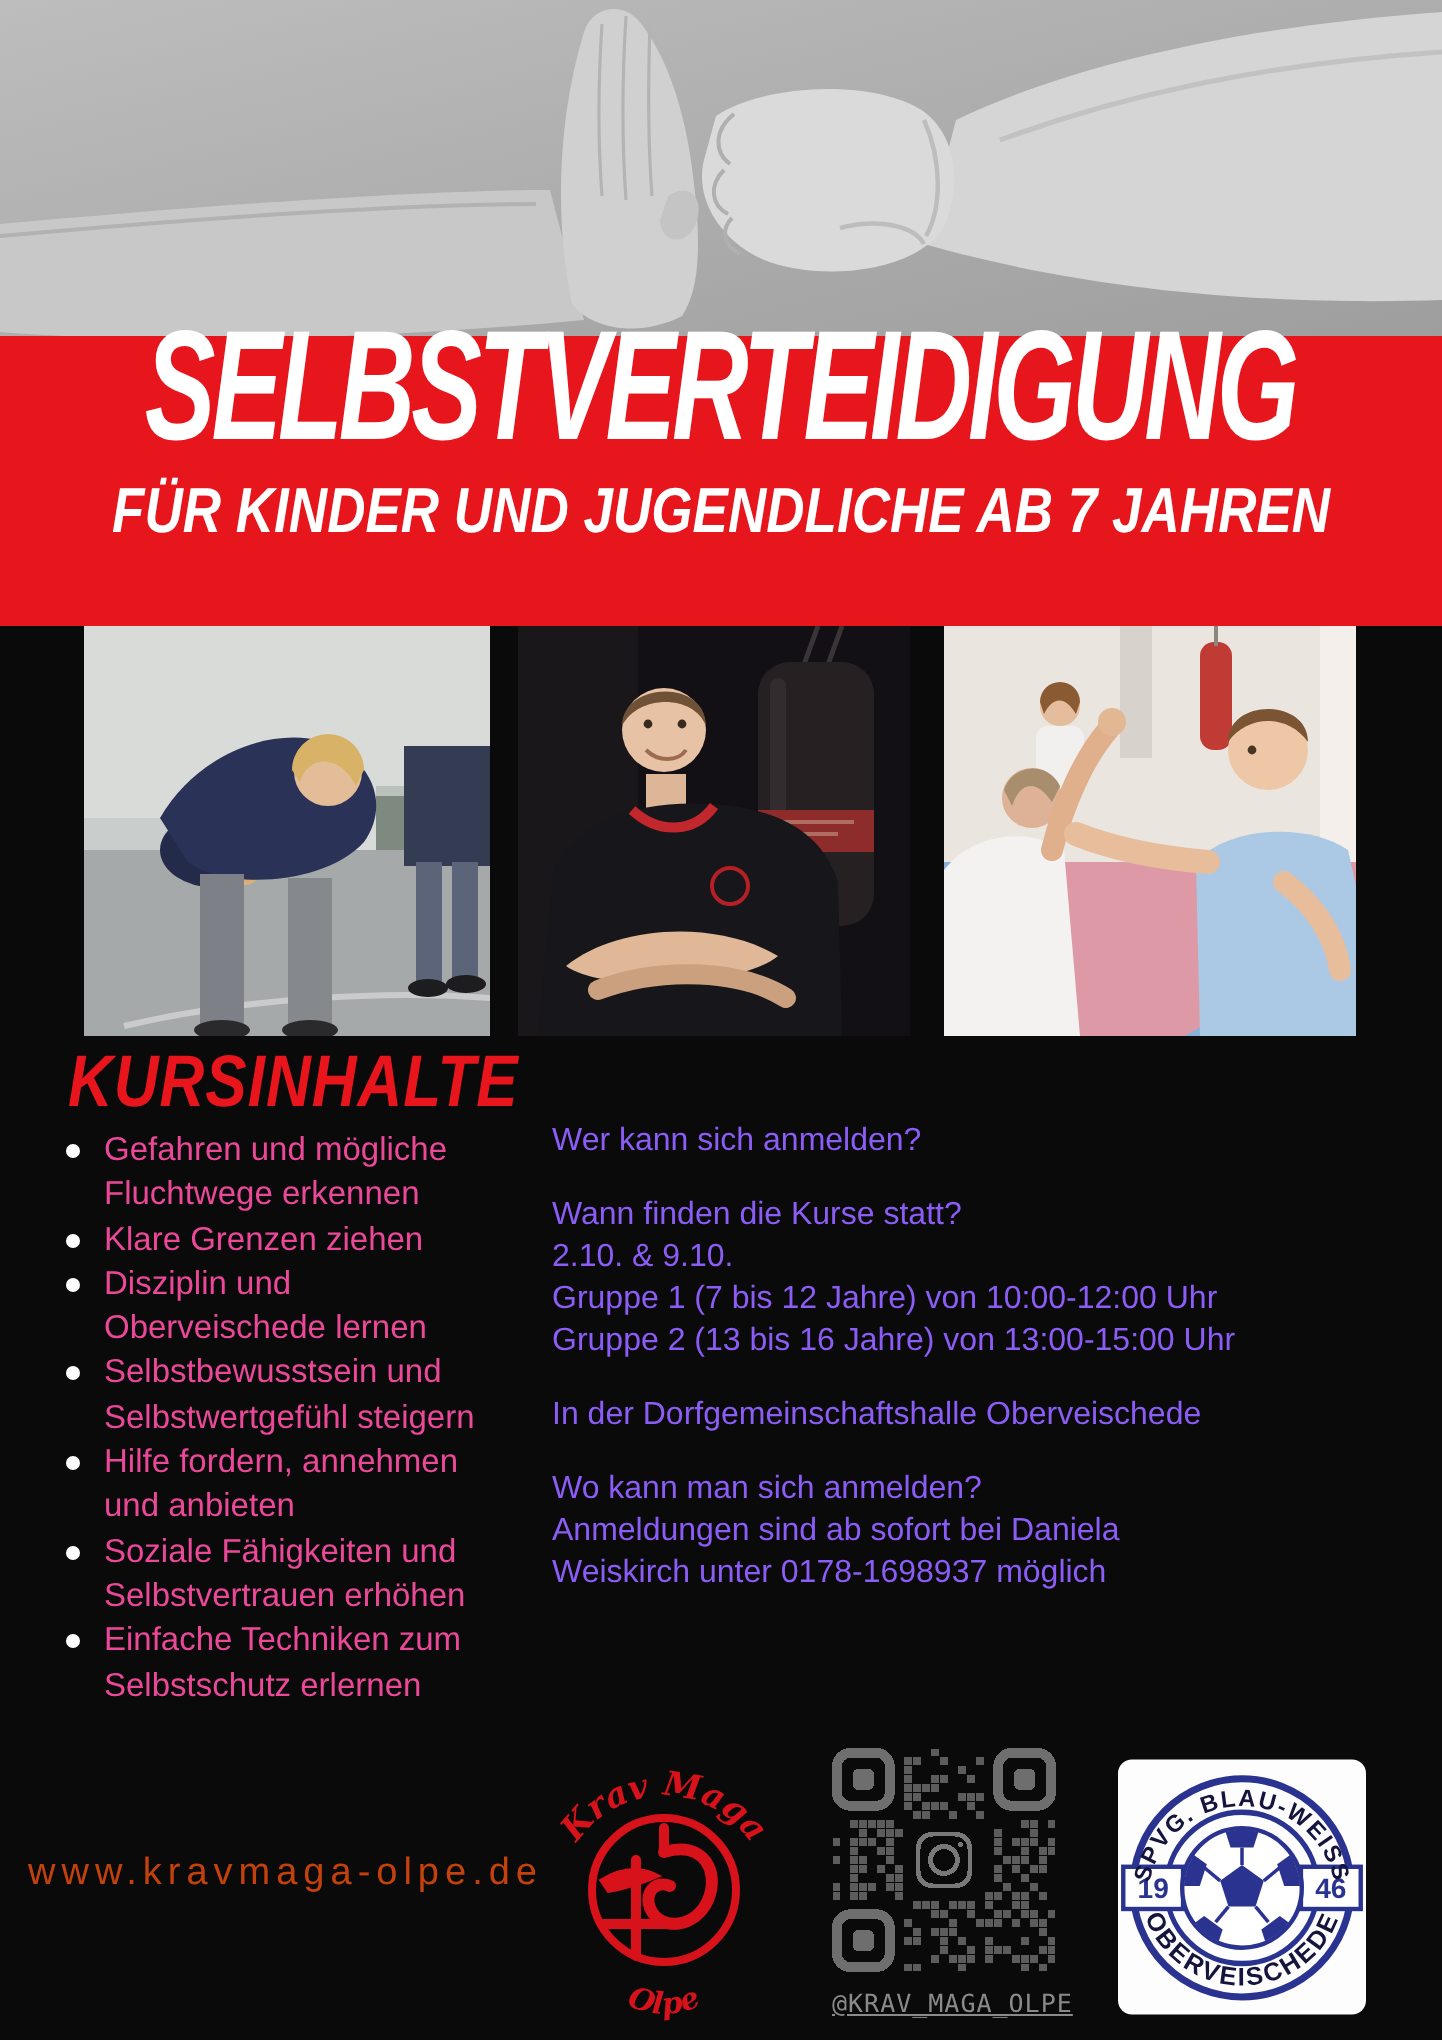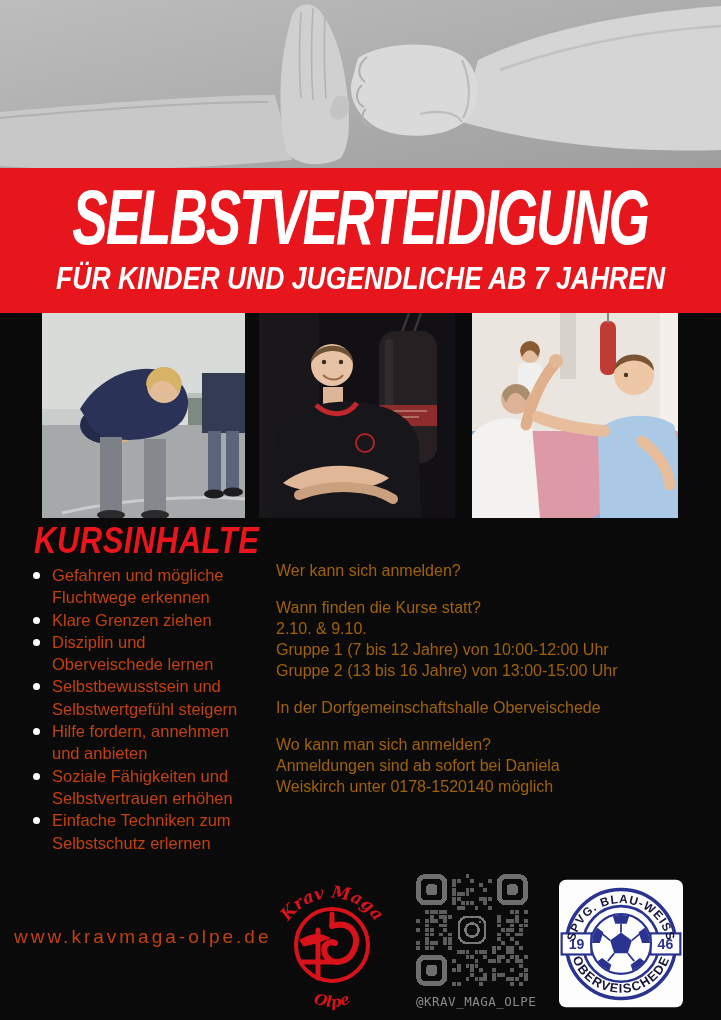--- a/index.html
+++ b/index.html
@@ -10,21 +10,21 @@
   }
   .abs{position:absolute;}
 
   
   .hero{top:0;left:0;width:721px;height:168px;}
   .hero svg{display:block;width:100%;height:100%;}
 
   
   .banner{
     top:168px;left:0;width:721px;height:145px;background:#e7151c;
-    display:flex;flex-direction:column;align-items:center;justify-content:center;
+    display:flex;flex-direction:column;align-items:center;justify-content:flex-start;
   }
   .headline{
     display:inline-block;color:#ffffff;font-weight:bold;font-style:italic;
     font-size:52px;letter-spacing:-2px;line-height:1;white-space:nowrap;
     transform:scale(1.02,1.5);transform-origin:center;
   }
   .subheadline{
     display:inline-block;color:#ffffff;font-weight:bold;font-style:italic;
     font-size:26px;letter-spacing:0;line-height:1;white-space:nowrap;
     margin-top:22px;transform:scale(1.02,1.22);transform-origin:center;
@@ -39,44 +39,44 @@
   .photo3{left:472px;width:206px;}
 
   
   .kurs-heading{
     left:34px;top:520px;color:#e8151c;font-weight:bold;font-style:italic;
     font-size:31px;letter-spacing:.5px;white-space:nowrap;
     transform:scale(1,1.18);transform-origin:left top;
   }
   .bullets{
     left:28px;top:564px;width:228px;margin:0;padding:0;list-style:none;
-    color:#c2410c;font-size:16.5px;line-height:22.3px;
+    color:#ec4899;font-size:16.5px;line-height:22.3px;
   }
   .bullets li{position:relative;padding-left:24px;margin:0;}
   .bullets li::before{
     content:"";position:absolute;left:5px;top:8px;width:7px;height:7px;
     border-radius:50%;background:#ffffff;
   }
 
   
-  .right-col{left:276px;top:560px;width:446px;color:#a16207;font-size:16px;line-height:21px;}
+  .right-col{left:276px;top:560px;width:446px;color:#8b5cf6;font-size:16px;line-height:21px;}
   .qa{margin:0 0 16px 0;}
   .qa .answer{white-space:pre-line;}
 
   
   .website{
     left:14px;top:926px;color:#c2410c;font-size:19px;letter-spacing:3px;white-space:nowrap;
   }
   .krav-logo{left:278px;top:868px;width:108px;height:147px;}
   .krav-logo svg{display:block;width:100%;height:100%;}
   .qr-block{left:416px;top:874px;width:112px;text-align:left;}
   .qr-block svg{display:block;width:112px;height:112px;}
   .qr-caption{
     margin-top:8px;color:#8a8a8a;font-family:"DejaVu Sans Mono",monospace;
-    font-size:12.5px;letter-spacing:.5px;white-space:nowrap;
+    font-size:12.5px;letter-spacing:.5px;white-space:nowrap;text-decoration:underline;
   }
   .club-logo{left:559px;top:871px;width:124px;height:145px;}
   .club-logo svg{display:block;width:100%;height:100%;}
 </style>
 </head>
 <body>
 
 <div id="poster">
 
   <div class="abs hero">
@@ -216,21 +216,21 @@
       <div class="answer">2.10. &amp; 9.10.
 Gruppe 1 (7 bis 12 Jahre) von 10:00-12:00 Uhr
 Gruppe 2 (13 bis 16 Jahre) von 13:00-15:00 Uhr</div>
     </div>
     <div class="qa">
       <div class="answer">In der Dorfgemeinschaftshalle Oberveischede</div>
     </div>
     <div class="qa">
       <div class="question">Wo kann man sich anmelden?</div>
       <div class="answer">Anmeldungen sind ab sofort bei Daniela
-Weiskirch unter 0178-1520140 möglich</div>
+Weiskirch unter 0178-1698937 möglich</div>
     </div>
   </div>
 
   <div class="abs website">www.kravmaga-olpe.de</div>
 
   <div class="abs krav-logo">
     <svg viewBox="0 0 108 147">
       <defs>
         <path id="kravTop" d="M 6,62 A 52 52 0 0 1 102,62"></path>
         <path id="kravBot" d="M 20,120 A 40 40 0 0 0 88,120"></path>

